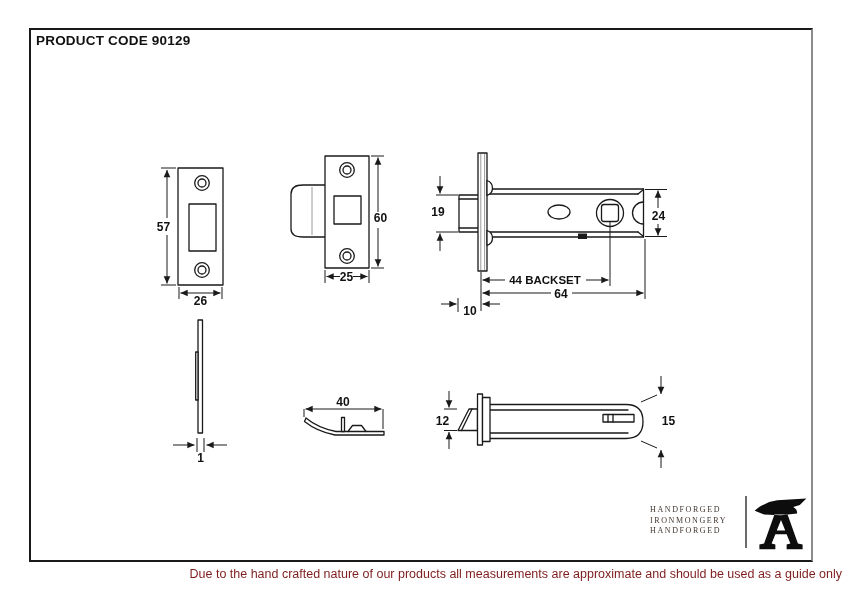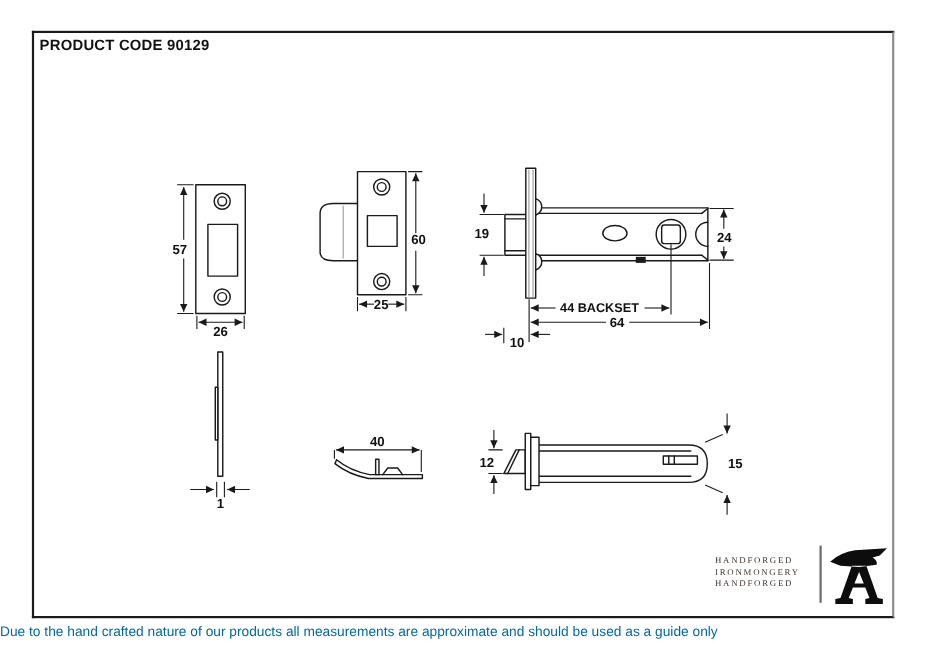--- a/index.html
+++ b/index.html
@@ -14,22 +14,22 @@
   .sf{stroke:#1a1a1a;stroke-width:1.3;fill:#fff;stroke-linejoin:round;}
   .d{stroke:#1a1a1a;stroke-width:1;fill:none;}
   .thin{stroke:#9a9a9a;stroke-width:1;fill:none;}
   .t{font-family:"Liberation Sans",sans-serif;font-size:12px;font-weight:600;fill:#111;}
   .tb{font-size:11.5px;}
   #logo-text{position:absolute;left:650px;top:505px;width:94px;
              font-family:"Liberation Serif",serif;font-size:8px;line-height:10.5px;
              letter-spacing:1.6px;color:#41362f;white-space:nowrap;}
   #logo-divider{position:absolute;left:745px;top:496px;width:1.5px;height:52px;background:#6b6b6b;}
   #anvil{position:absolute;left:752px;top:490px;}
-  #footer-note{position:absolute;left:0;top:567px;width:842px;text-align:left;
-               font-size:12.5px;color:#0369a1;}
+  #footer-note{position:absolute;left:0;top:567px;width:842px;text-align:right;
+               font-size:12.5px;color:#7f1d1d;}
 </style>
 </head>
 <body>
 
 <div id="page">
   <div id="frame"></div>
   <div id="product-code">PRODUCT CODE 90129</div>
 
   <svg id="drawing-svg" width="784" height="534" viewBox="29 28 784 534">
     <defs>

